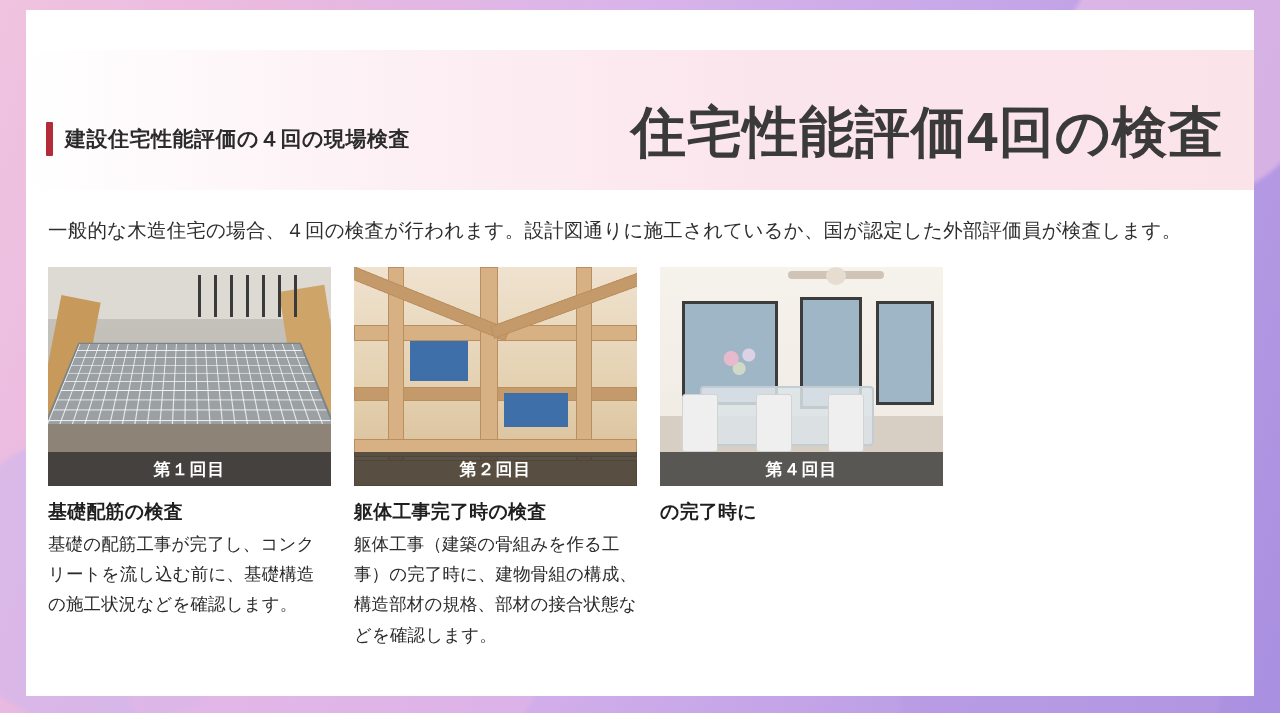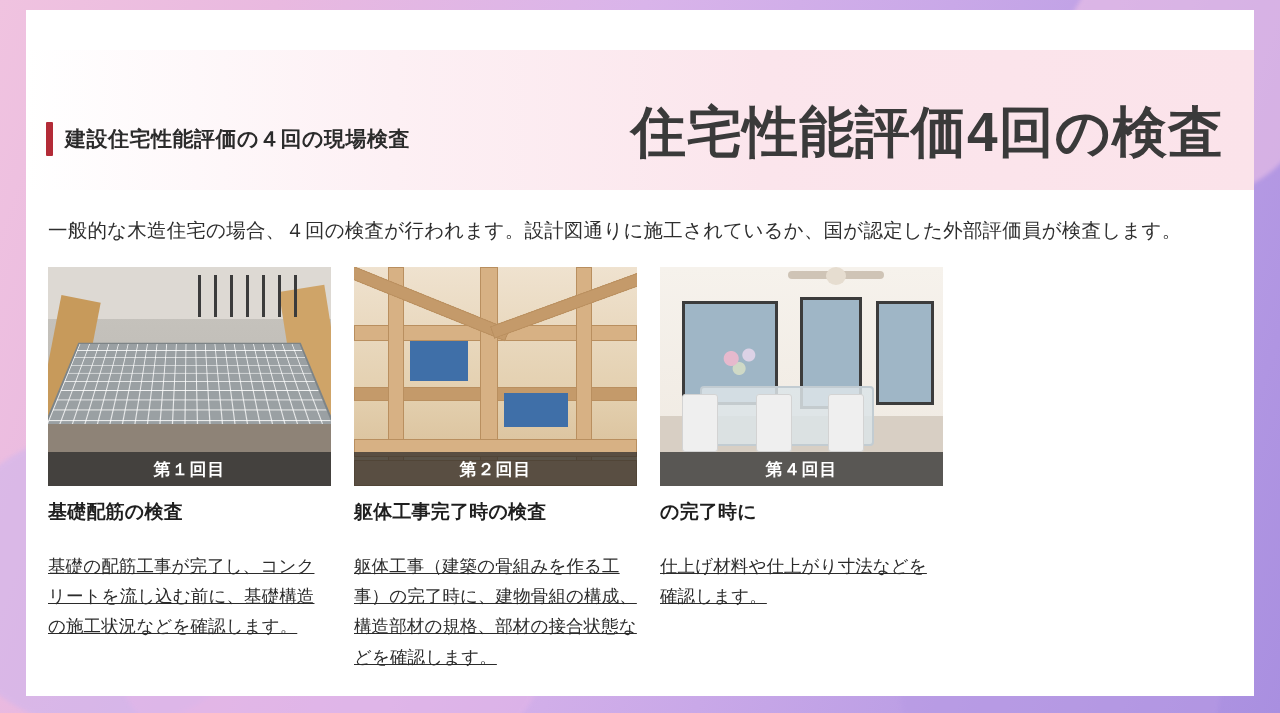--- a/index.html
+++ b/index.html
@@ -119,26 +119,25 @@
     letter-spacing: 1px;
   }
   .item-title {
     margin-top: 13px;
     font-size: 19px;
     font-weight: bold;
     color: #1f1f1f;
     letter-spacing: .2px;
   }
   .item-body {
-    margin-top: 26px;
+    margin-top: 4px;
     font-size: 17.5px;
     line-height: 1.72;
     color: #2b2b2b;
     letter-spacing: .1px;
-    text-decoration: underline;
   }
 
   
   .scene { position: absolute; inset: 0; }
 
   
   .s1 { background: linear-gradient(#c9c6c0 0%, #bfbcb6 55%, #a9a49c 100%); }
   .s1 .soil { position: absolute; left: 0; right: 0; bottom: 0; height: 62px; background: #8e8377; }
   .s1 .slab { position: absolute; left: 14px; right: 14px; top: 58px; height: 110px; background:
       repeating-linear-gradient(0deg, rgba(255,255,255,.85) 0 1px, rgba(0,0,0,0) 1px 11px),
@@ -254,17 +253,16 @@
           <div class="floorline"></div>
           <div class="table"></div>
           <div class="chair" style="left:22px"></div>
           <div class="chair" style="left:96px"></div>
           <div class="chair" style="left:168px"></div>
           <div class="flowers"></div>
         </div>
         <div class="thumb-caption">第４回目</div>
       </div>
       <div class="item-title">の完了時に</div>
-      <div class="item-body">仕上げ材料や仕上がり寸法などを確認します。</div>
     </div>
 
   </div>
 </div>
 
 </body></html>

